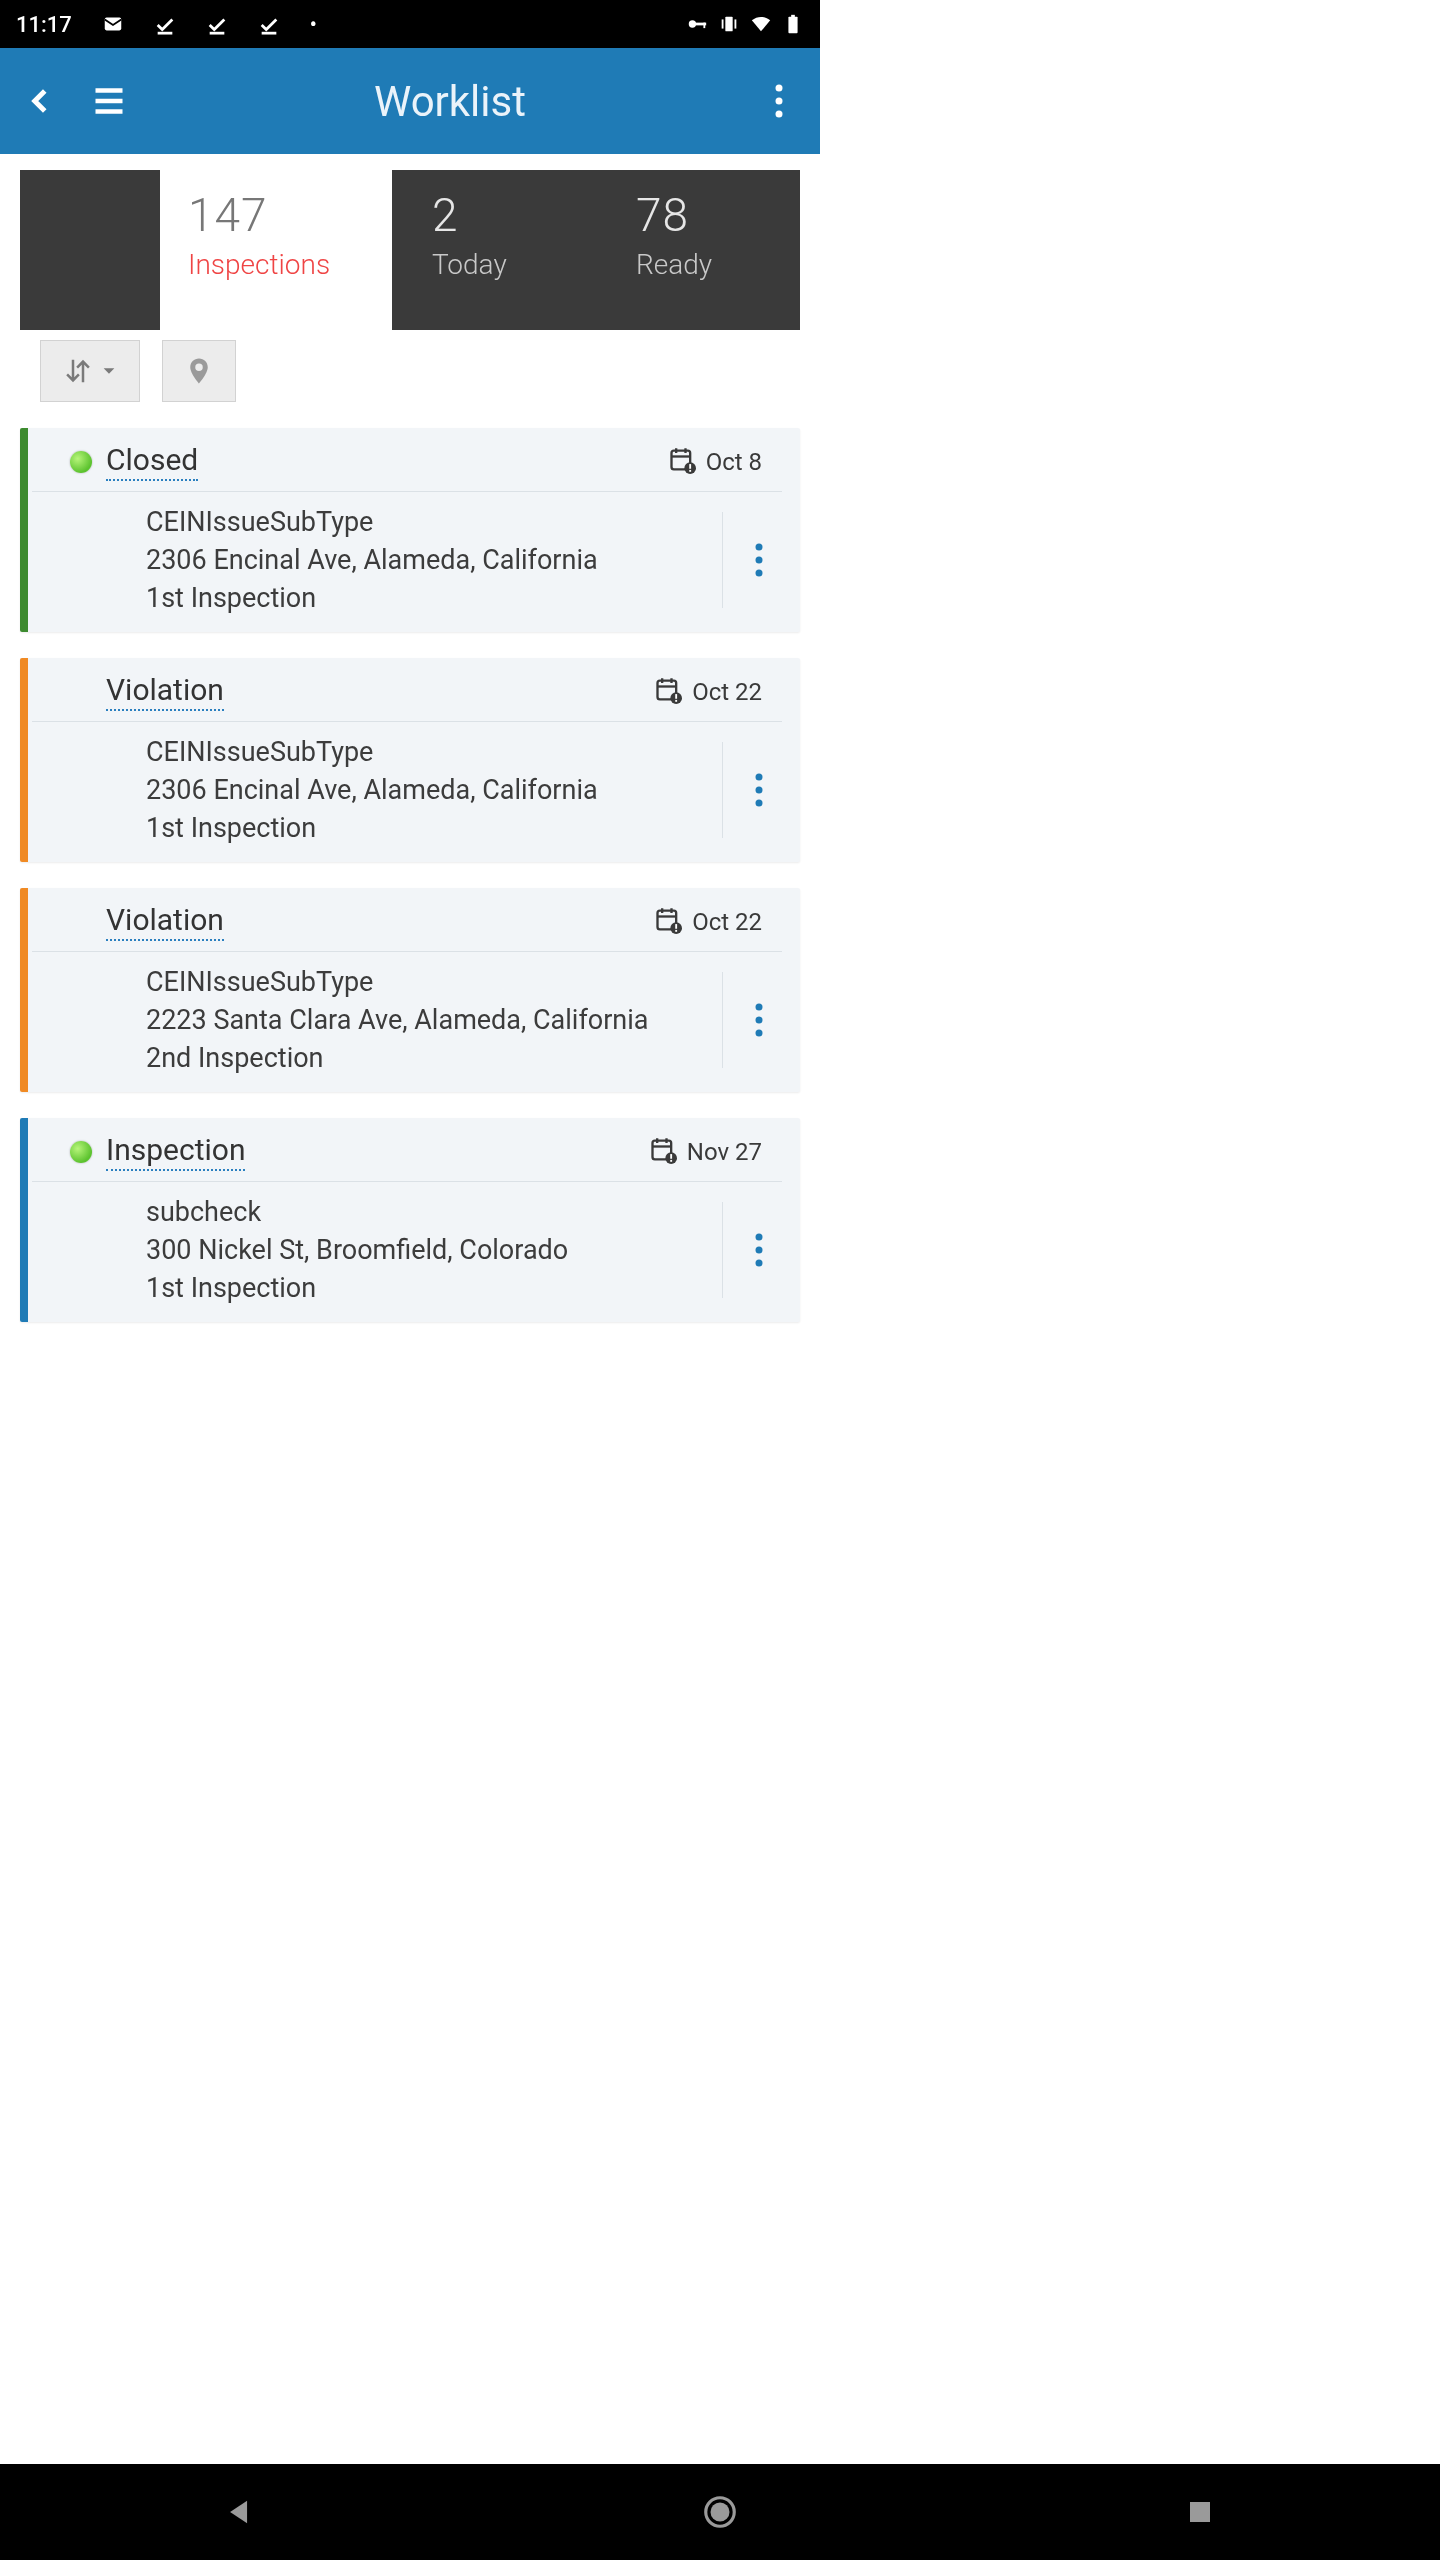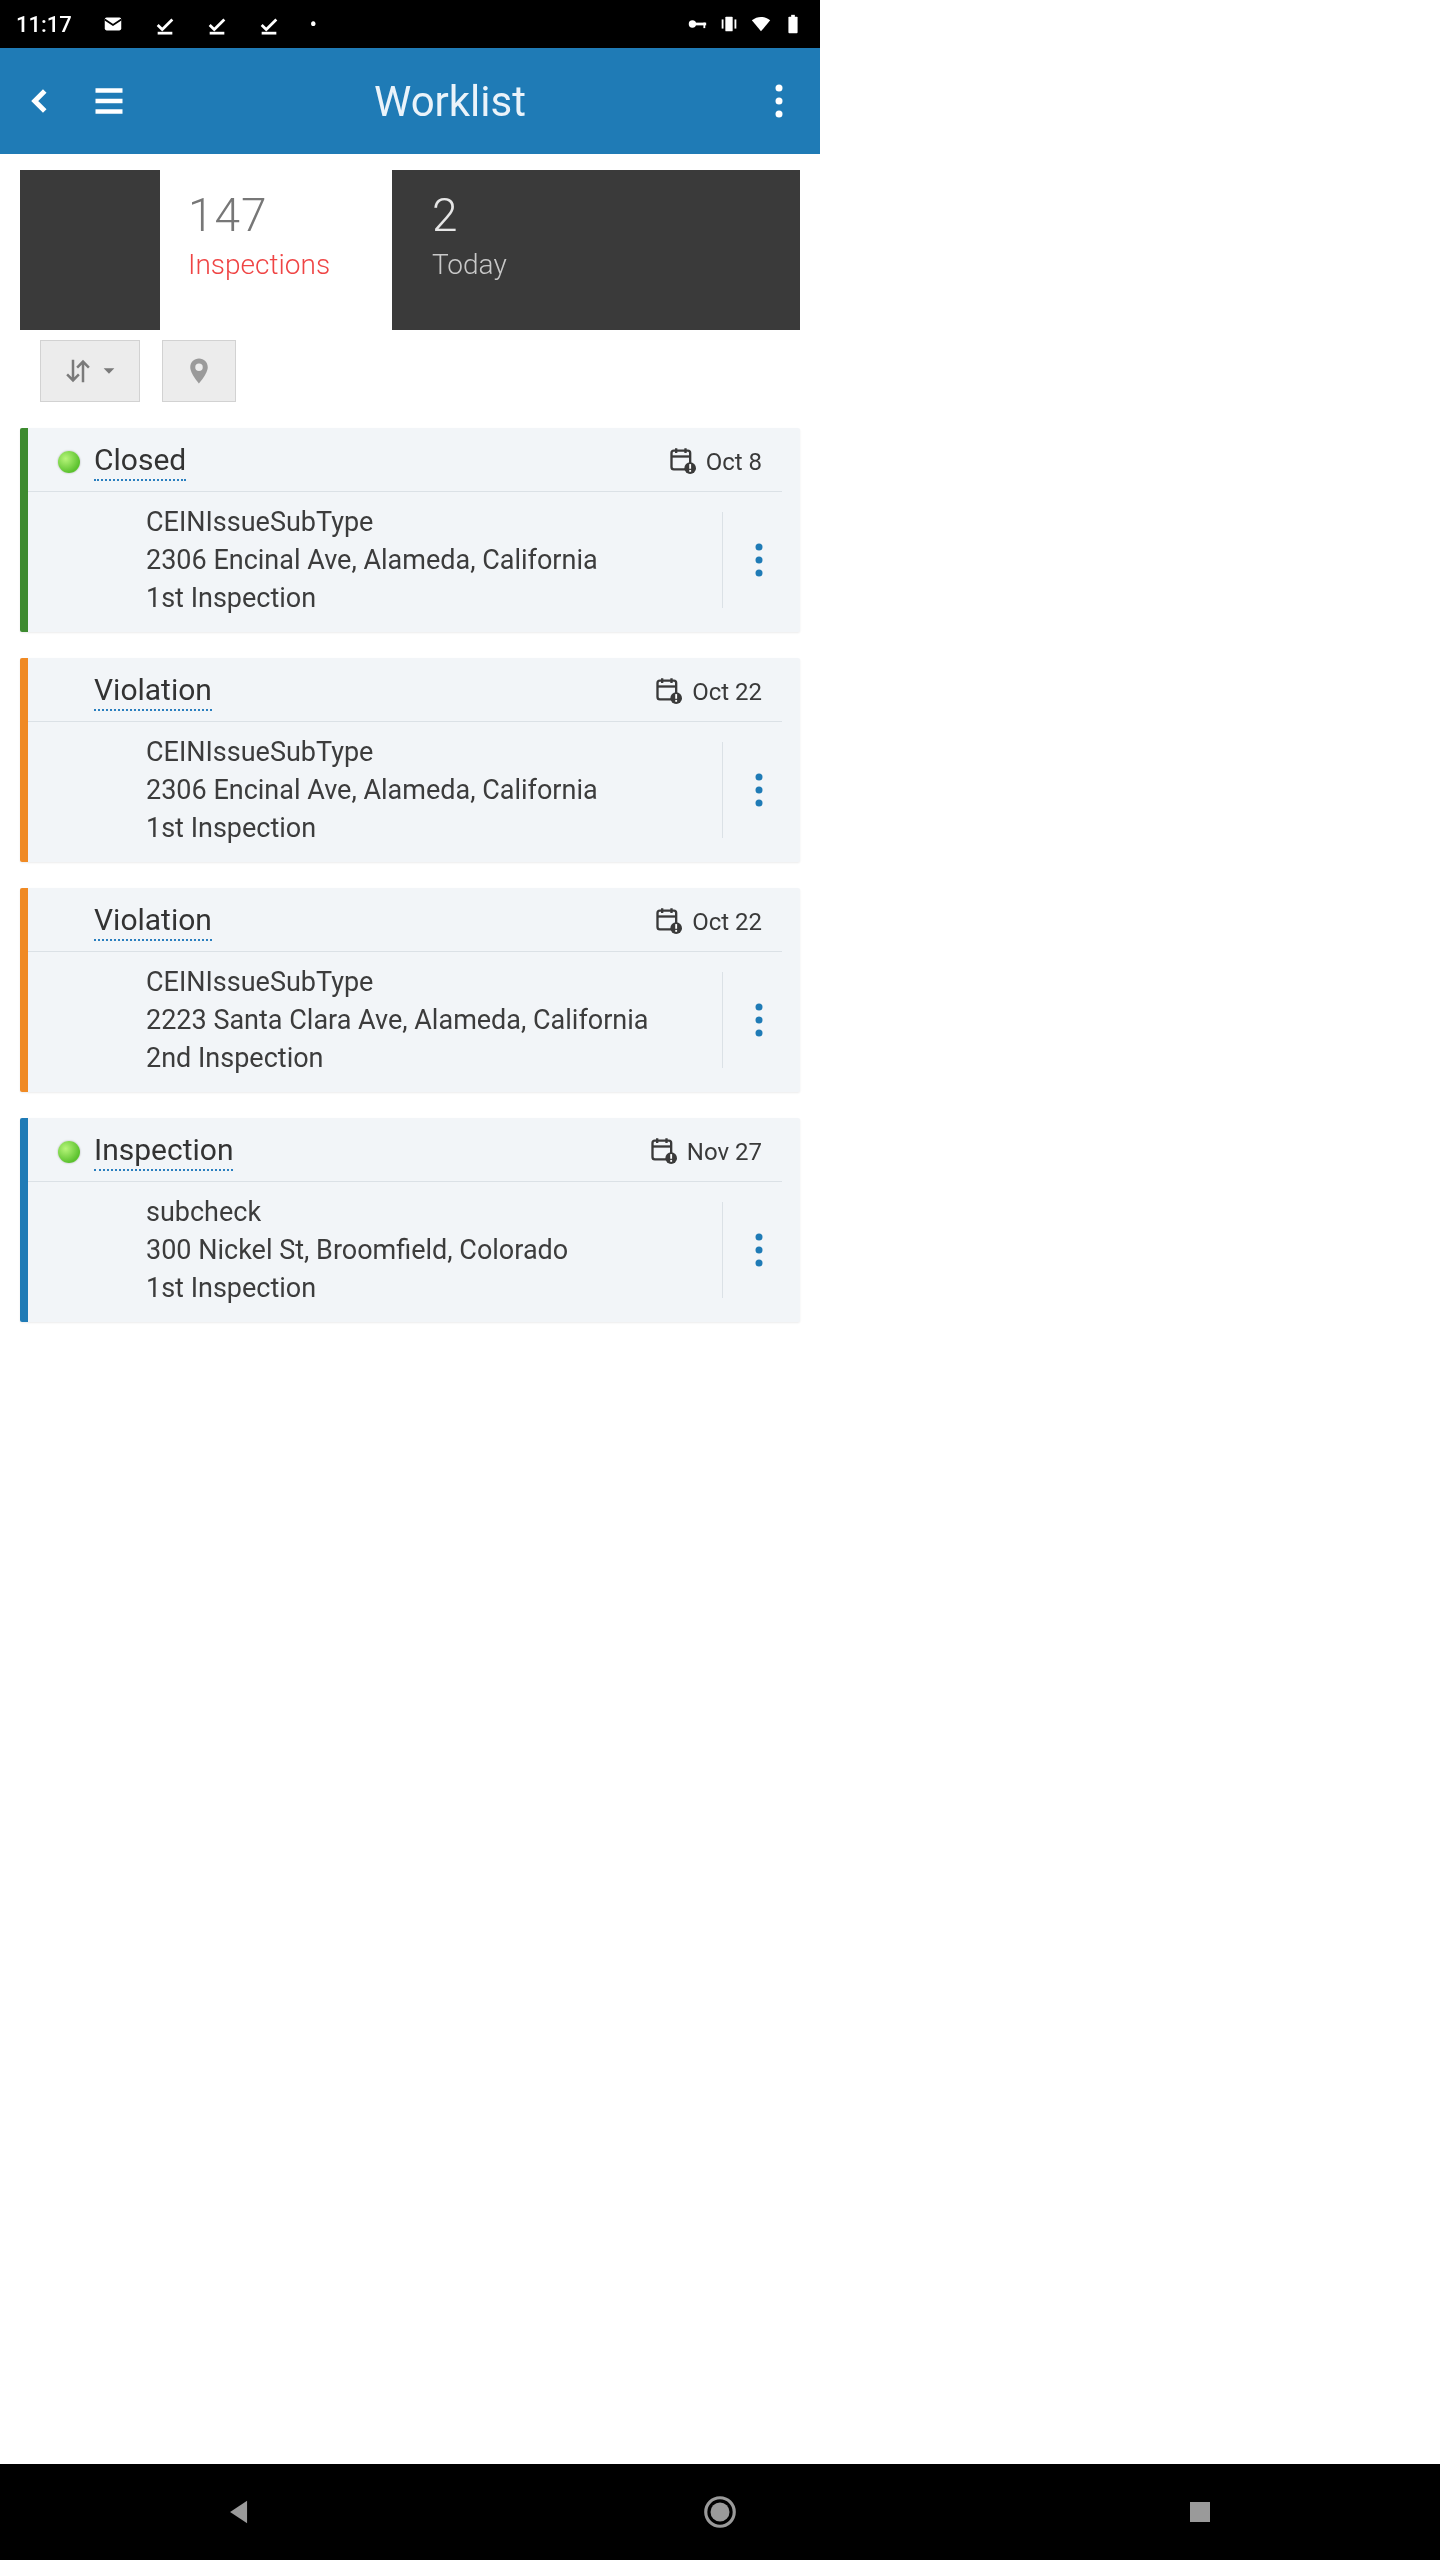--- a/index.html
+++ b/index.html
@@ -87,21 +87,21 @@
   .card .stripe {
     position:absolute; left:0; top:0; bottom:0; width:8px; border-radius:2px 0 0 2px;
   }
   .stripe-green { background:#3d8b2f; }
   .stripe-orange { background:#f08a24; }
   .stripe-blue { background:#1f7bb6; }
   .card-head {
     display:flex; align-items:center; justify-content:space-between;
     padding: 14px 20px 10px 38px;
     border-bottom:1px solid #dbe1e6;
-    margin: 0 18px 0 0;
+    margin: 0 18px 0 12px;
   }
   .head-left { display:flex; align-items:center; gap:14px; }
   .dot-green { width:22px; height:22px; border-radius:50%; background:radial-gradient(circle at 35% 35%, #b7f57a, #5bc22e 70%); box-shadow:0 0 2px rgba(0,0,0,0.3); }
   .status-label {
     font-size:30px; color:#333;
     border-bottom: 2px dotted #2a7fbf;
     padding-bottom:2px;
   }
   .head-right { display:flex; align-items:center; gap:10px; }
   .date-txt { font-size:24px; color:#3a3a3a; }
@@ -209,20 +209,24 @@
 <div class="summary-row">
   <div class="tile-dark-sq"></div>
   <div class="tile-light">
     <div class="big-num">147</div>
     <div class="big-label">Inspections</div>
   </div>
   <div class="tile-dark-wide">
     <div class="tile-half">
       <div class="big-num">2</div>
       <div class="big-label">Today</div>
+    </div>
+    <div class="tile-half">
+      <div class="big-num">78</div>
+      <div class="big-label">Ready</div>
     </div>
   </div>
 </div>
 
 <div class="toolbar-row">
   <div class="tool-btn tool-sort">
     <svg width="30" height="30" viewBox="0 0 24 24" fill="#7a7a7a">
         <path d="M7 3v14l-3-3-1.4 1.4L8 21l5.4-5.6L12 14l-3 3V3H7zm10 18V7l3 3 1.4-1.4L16 3l-5.4 5.6L12 10l3-3v14h2z"></path>
       </svg>
     <svg width="16" height="16" viewBox="0 0 24 24" fill="#7a7a7a">

